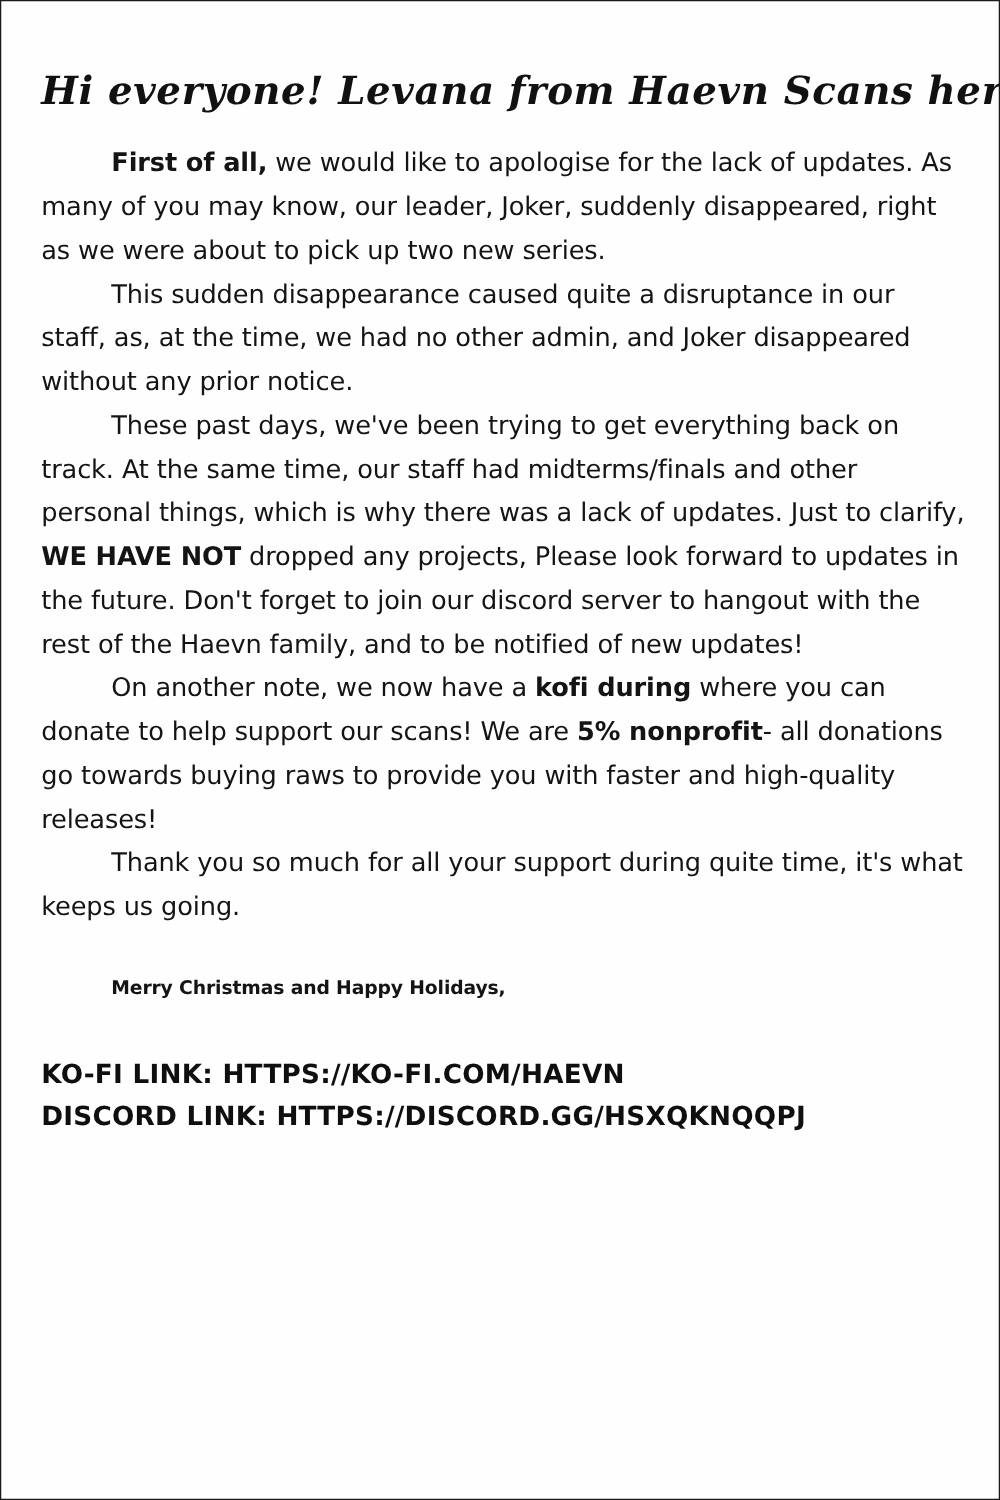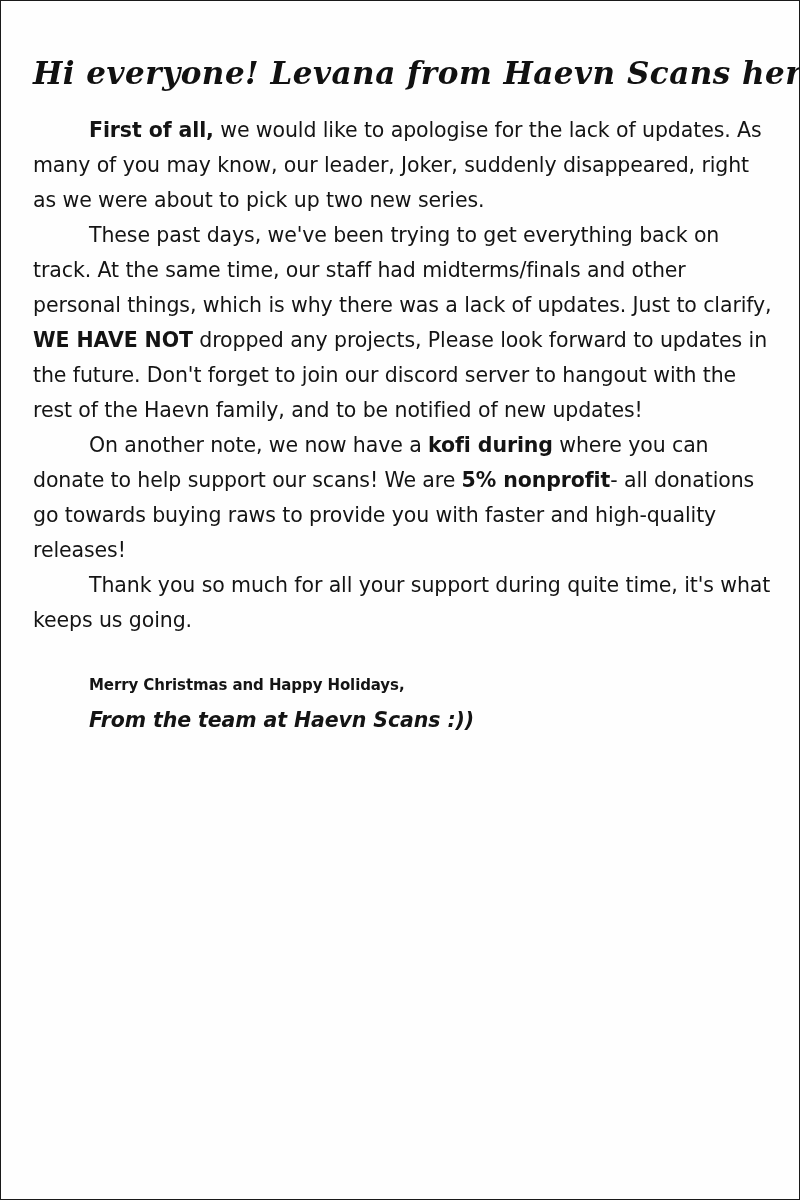--- a/index.html
+++ b/index.html
@@ -95,27 +95,31 @@
 
 <div class="page">
   <div class="inner">
 
     <div class="headline">Hi everyone! Levana from Haevn Scans here.</div>
 
     <div class="body-text">
 
       <p class="para"><span class="strong">First of all,</span><span> we would like to apologise for the lack of updates. As many of you may know, our leader, Joker, suddenly disappeared, right as we were about to pick up two new series.</span></p>
 
+      <p class="para"><span>This sudden disappearance caused quite a disruptance in our staff, as, at the time, we had no other admin, and Joker disappeared without any prior notice.</span></p>
 
 
       <p class="para"><span>These past days, we've been trying to get everything back on track. At the same time, our staff had midterms/finals and other personal things, which is why there was a lack of updates. Just to clarify, </span><span class="strong">WE HAVE NOT</span><span> dropped any projects, Please look forward to updates in the future. Don't forget to join our discord server to hangout with the rest of the Haevn family, and to be notified of new updates!</span></p>
 
       <p class="para"><span>On another note, we now have a </span><span class="strong">kofi during</span><span> where you can donate to help support our scans! We are </span><span class="strong">5% nonprofit</span><span>- all donations go towards buying raws to provide you with faster and high-quality releases!</span></p>
 
       <p class="para"><span>Thank you so much for all your support during quite time, it's what keeps us going.</span></p>
 
       <div class="signoff">Merry Christmas and Happy Holidays,</div>
-      <div class="signoff-italic">From the team at Haevn Scans :))</div>
 
+      <div class="links">
+        <div class="link-line"><span>KO-FI LINK:</span> <span class="url">HTTPS://KO-FI.COM/HAEVN</span></div>
+        <div class="link-line"><span>DISCORD LINK:</span> <span class="url">HTTPS://DISCORD.GG/HSXQKNQQPJ</span></div>
+      </div>
 
     </div>
   </div>
 </div>
 
 </body></html>

